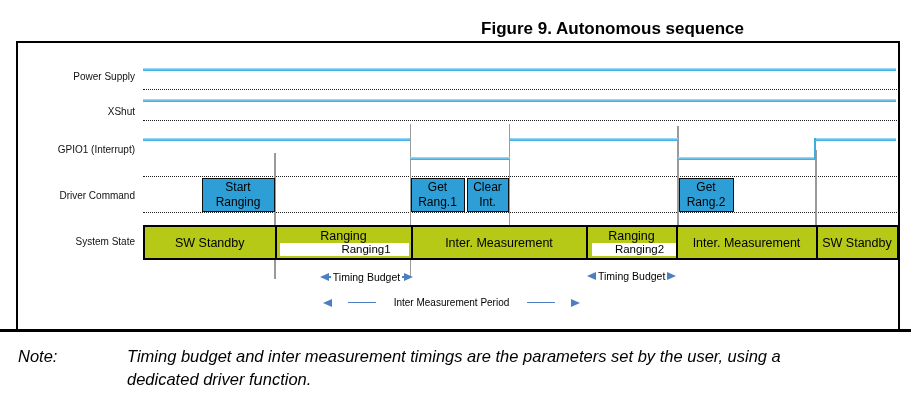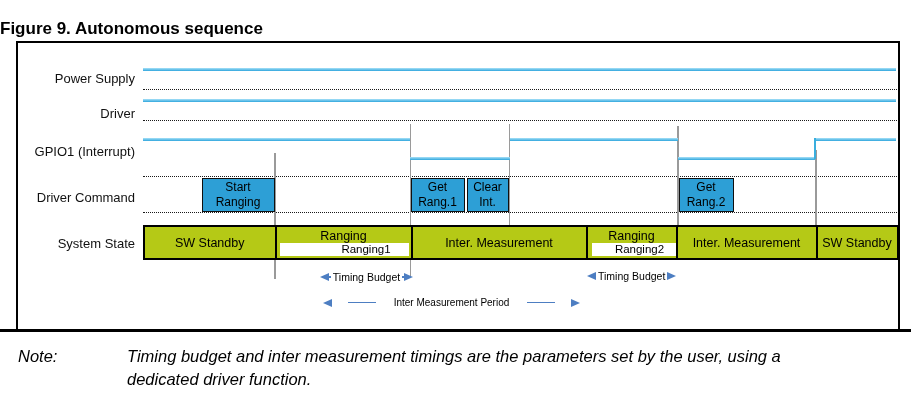--- a/index.html
+++ b/index.html
@@ -1,24 +1,24 @@
 <!DOCTYPE html>
 <html><head>
 <meta charset="utf-8">
 <style>
   html,body{margin:0;padding:0;background:#fff;}
   .page{position:relative;width:911px;height:403px;background:#fff;overflow:hidden;
         font-family:"Liberation Sans",sans-serif;color:#000;}
-  .title{position:absolute;left:0;top:19px;width:744px;text-align:left;
+  .title{position:absolute;left:0;top:19px;width:744px;text-align:right;
          font-size:17px;font-weight:bold;}
   .figure-box{position:absolute;left:16px;top:41px;width:884px;height:289px;
          border:2px solid #000;border-bottom:none;box-sizing:border-box;}
   .bottom-rule{position:absolute;left:0;top:329px;width:911px;height:3px;background:#000;}
   .rowlabel{position:absolute;left:15px;width:120px;text-align:right;
-         font-size:13px;color:#111;}
+         font-size:10px;color:#111;}
   .dotline{position:absolute;left:143px;width:754px;height:0;
          border-top:1.6px dotted #1a1a1a;}
   .sig{position:absolute;height:2.6px;
          background:linear-gradient(180deg,#a8e1f8 0%,#2fa6dd 100%);}
   .sigv{position:absolute;width:2.2px;background:#3aaede;}
   .vsep{position:absolute;width:1.6px;background:#9a9a9a;}
   .cmd{position:absolute;top:177.5px;height:34px;background:#2d9fd6;
          border:1.6px solid #101010;box-sizing:border-box;
          display:flex;align-items:center;justify-content:center;text-align:center;
          font-size:12px;line-height:14.5px;white-space:pre-line;}
@@ -47,21 +47,21 @@
 <body>
 
 <div class="page">
 
   <div class="title">Figure 9. Autonomous sequence</div>
 
   <div class="figure-box"></div>
   <div class="bottom-rule"></div>
 
   <div class="rowlabel" style="top:71px;">Power Supply</div>
-  <div class="rowlabel" style="top:106px;">Driver</div>
+  <div class="rowlabel" style="top:106px;">XShut</div>
   <div class="rowlabel" style="top:144px;">GPIO1 (Interrupt)</div>
   <div class="rowlabel" style="top:190px;">Driver Command</div>
   <div class="rowlabel" style="top:236px;">System State</div>
 
   <div class="dotline" style="top:89px;"></div>
   <div class="dotline" style="top:119.5px;"></div>
   <div class="dotline" style="top:176px;"></div>
   <div class="dotline" style="top:211.5px;"></div>
 
   <div class="vsep" style="left:274px;  top:153px;height:126px;"></div>

